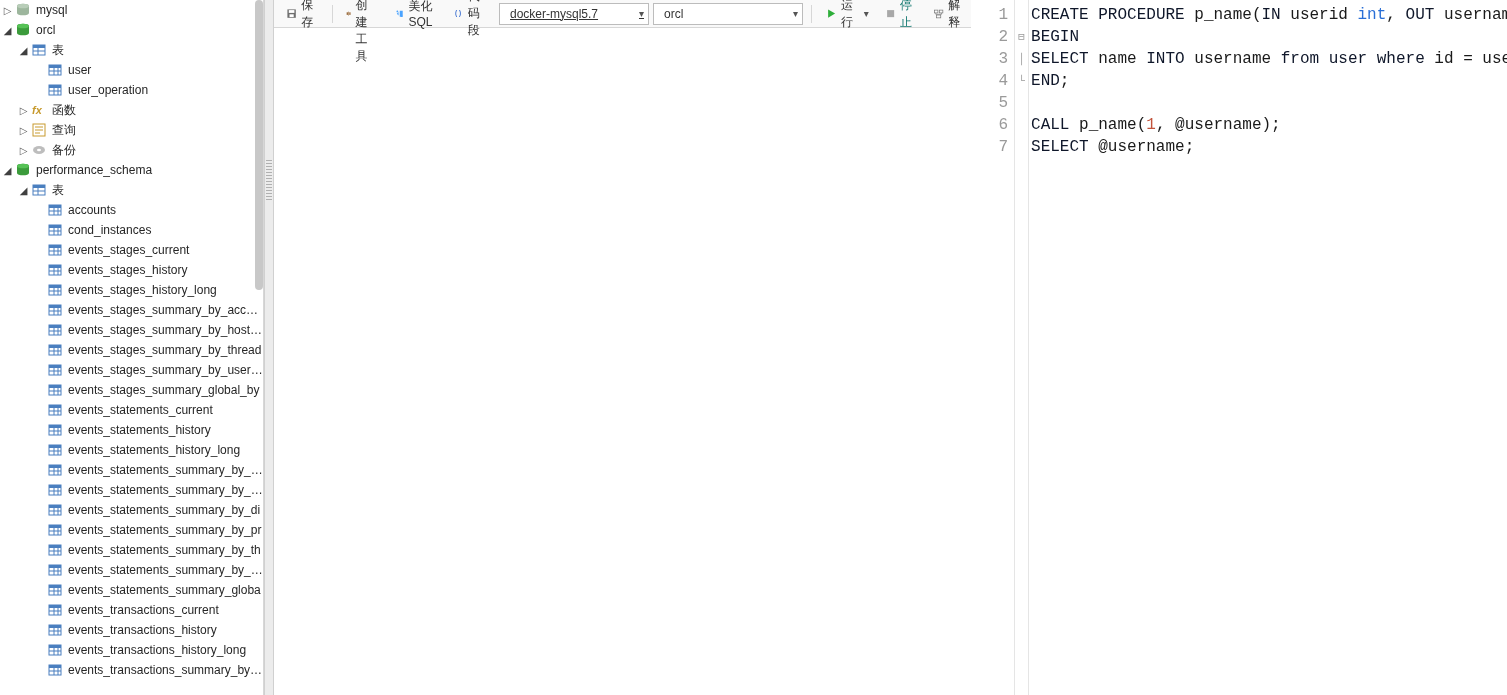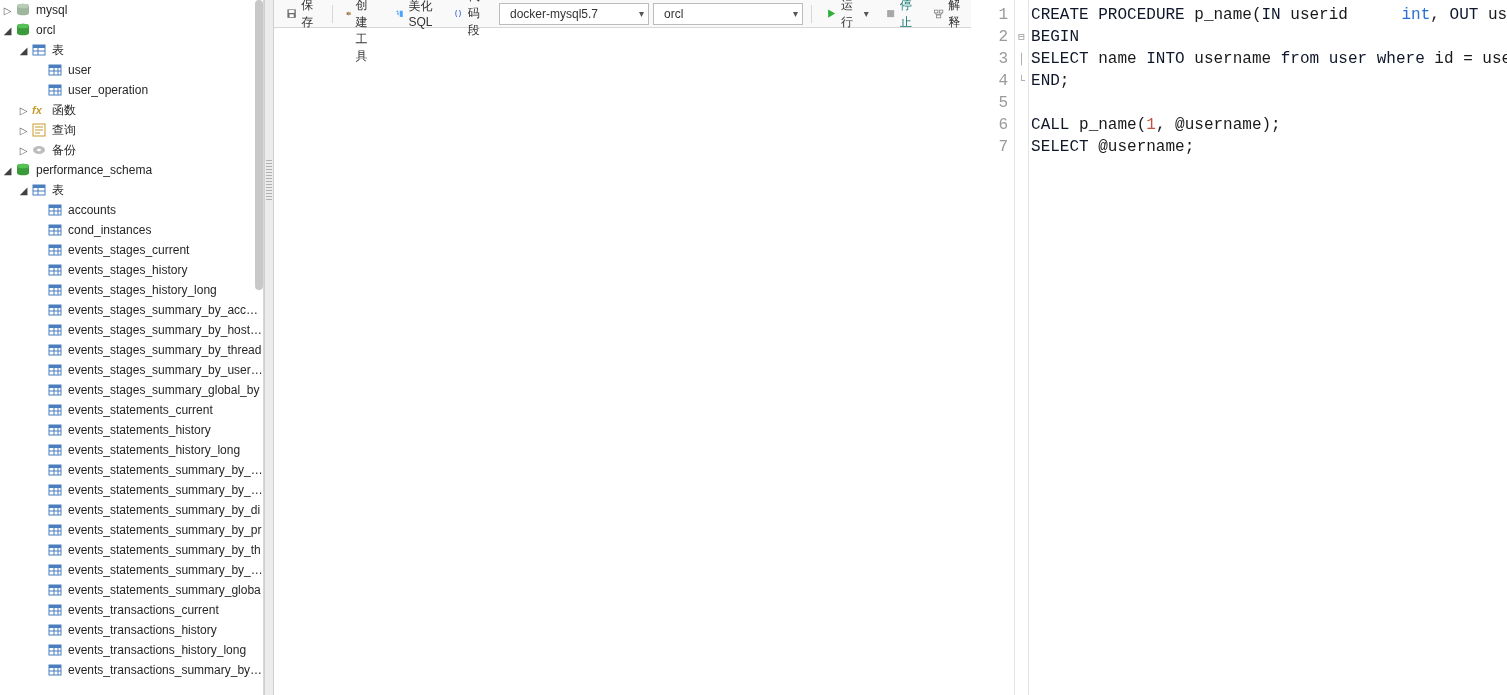--- a/index.html
+++ b/index.html
@@ -146,21 +146,21 @@
   }
   .fold-col div { height:22px; display:flex; align-items:center; justify-content:center; color:#9a9a9a; font-size:11px;}
   .code {
     padding-top: 4px;
     padding-left: 2px;
     white-space: pre;
     color: #1a1a1a;
   }
   .code .ln { height:22px; }
   .kw { color: #0f172a; }    
-  .ty { color: #2a6fd6; margin-left: 44px; }
+  .ty { color: #2a6fd6; }
   .nm { color: #c2533b; }
   .cursor-caret {
     position: absolute;
     left: 677px; top: 335px;
     width: 1px; height: 18px;
     background: #000;
   }
 </style>
 </head>
 <body>
@@ -671,21 +671,21 @@
       <span class="bicon">
         <svg viewBox="0 0 16 16">
             <text x="0" y="12" font-size="12" font-weight="bold" fill="#3b6fd0">( )</text>
           </svg>
       </span>
       <span>代码段</span>
     </div>
   </div>
 
   <div class="toolbar2">
-    <div class="dropdown" style="min-width:150px;">
+    <div class="dropdown" style="min-width:150px;text-decoration:underline;">
       <span class="dd-left">
         <span class="bicon">
           <svg viewBox="0 0 16 16">
               <rect x="2" y="2" width="12" height="12" fill="#4caf50"></rect>
               <path d="M4 8 l3 3 l5 -6" stroke="#fff" stroke-width="2" fill="none"></path>
             </svg>
         </span>
         <span>docker-mysql5.7</span>
       </span>
       <span class="dd-caret">▾</span>

